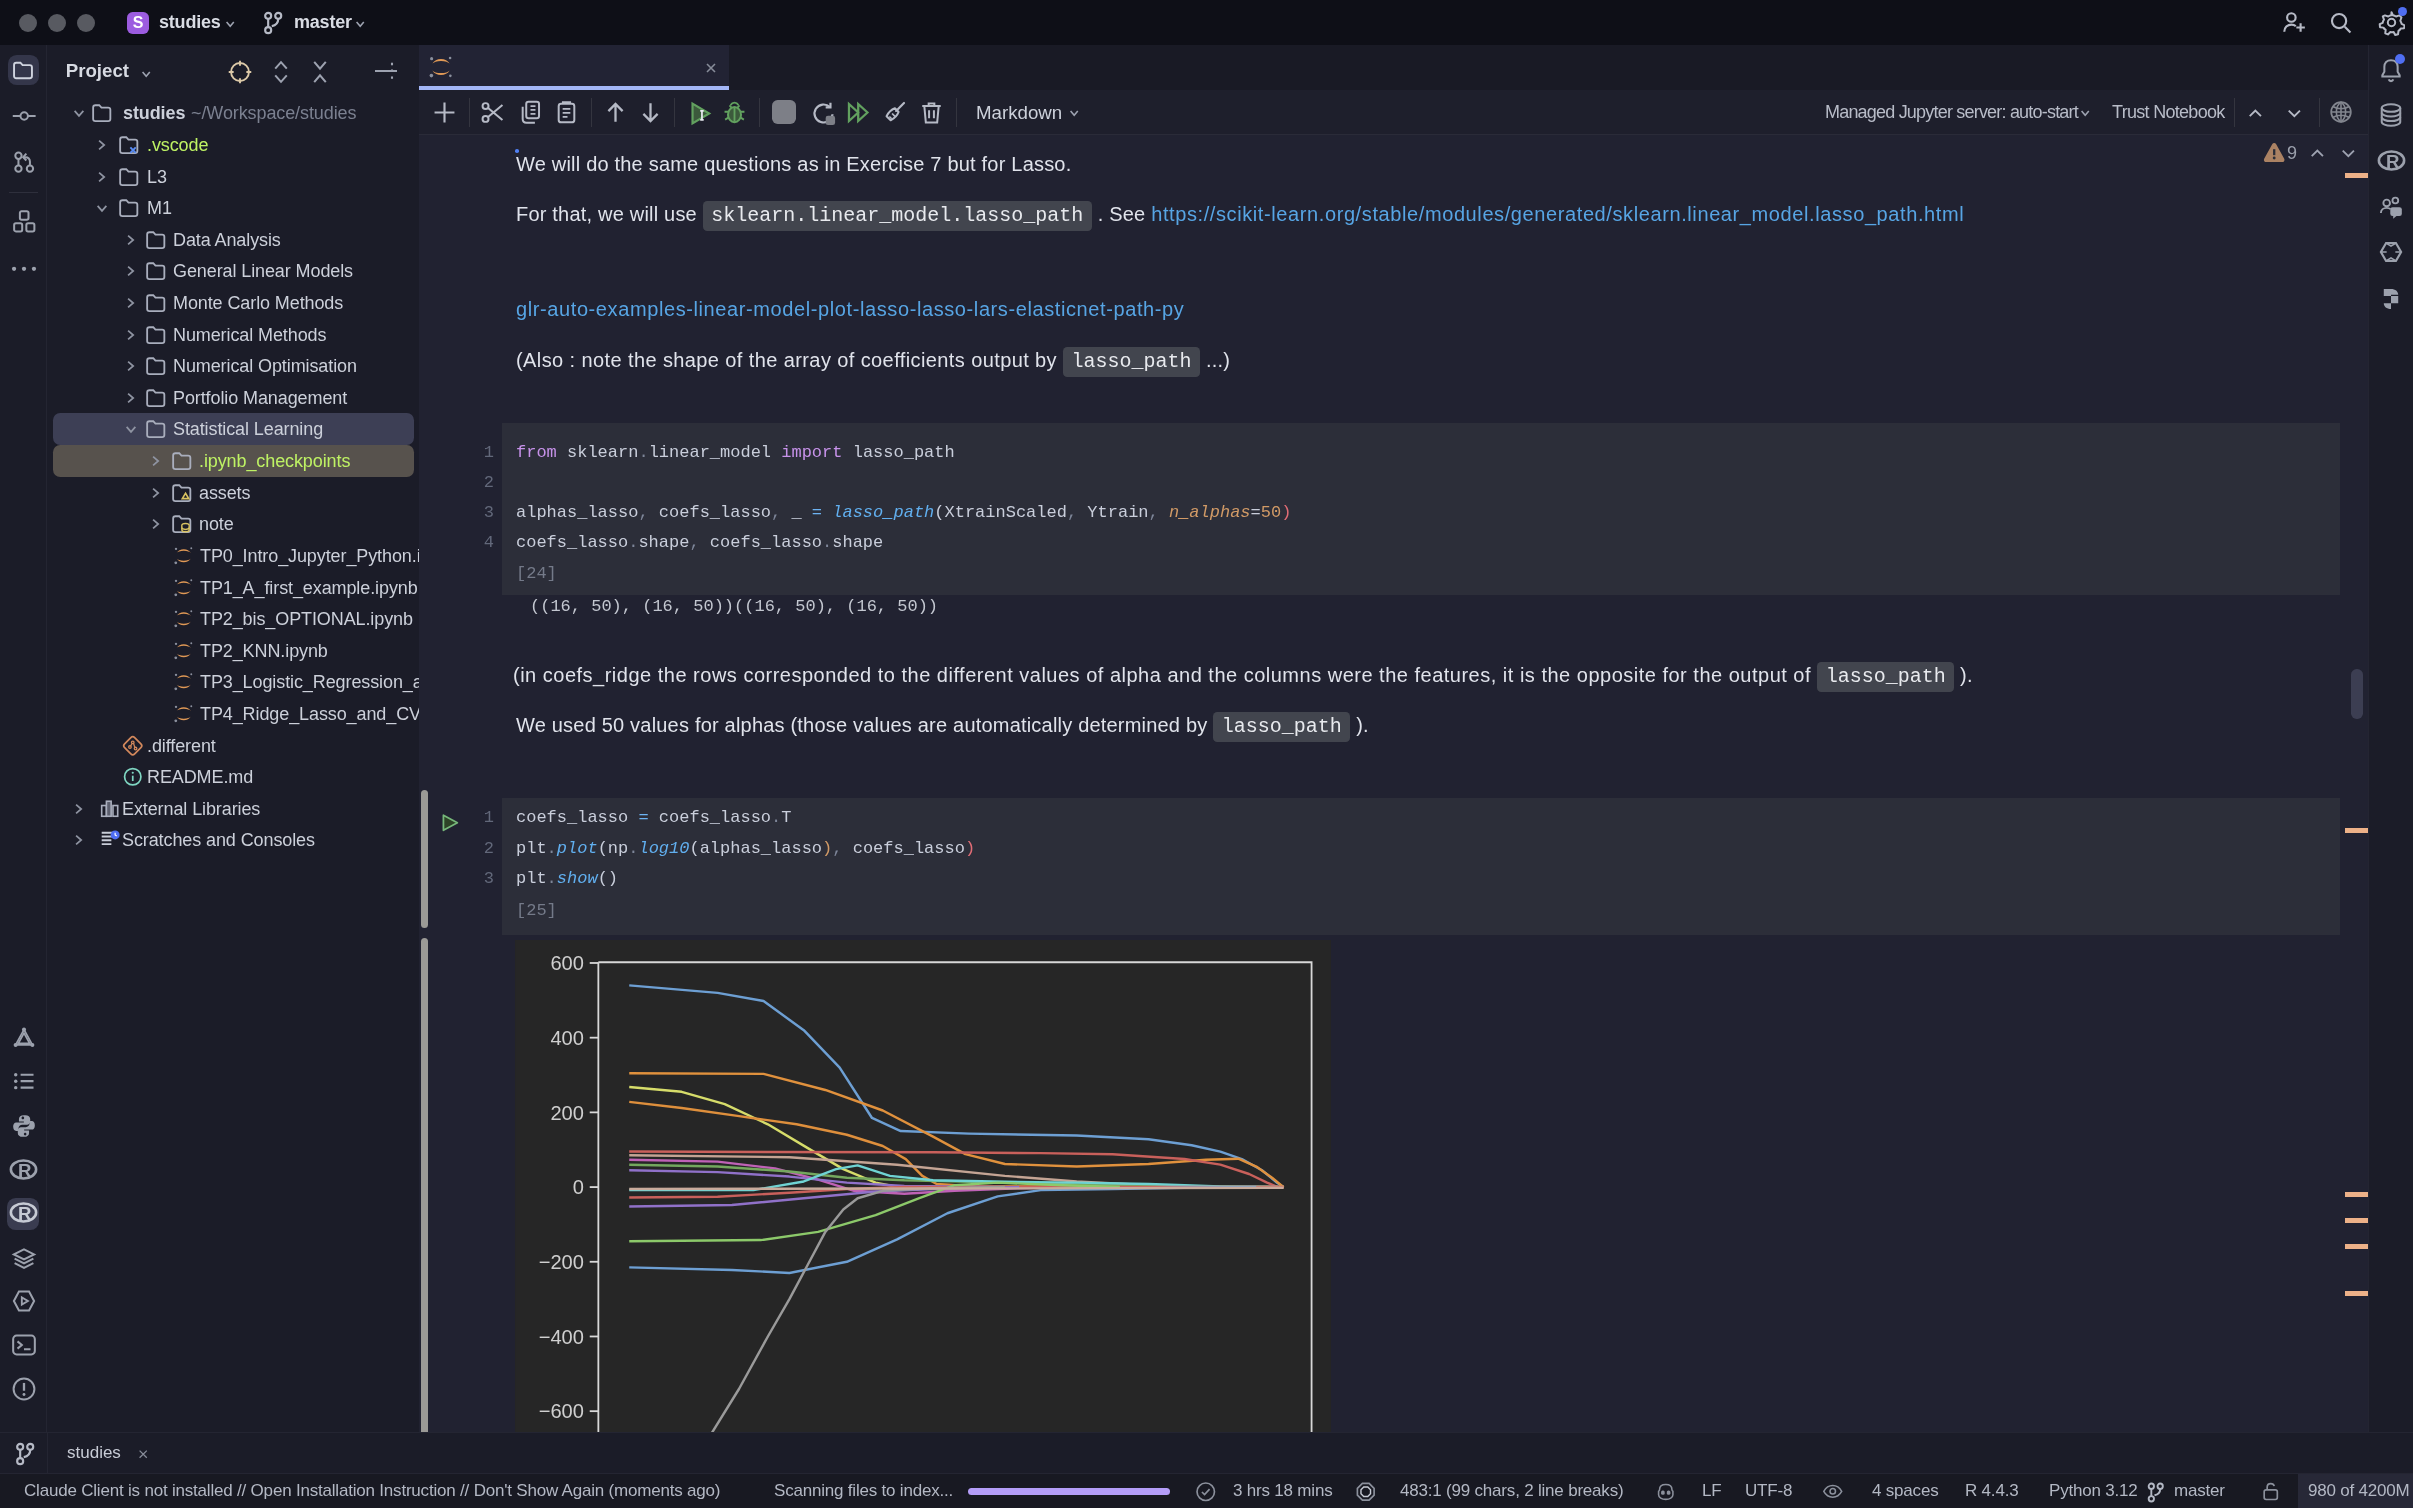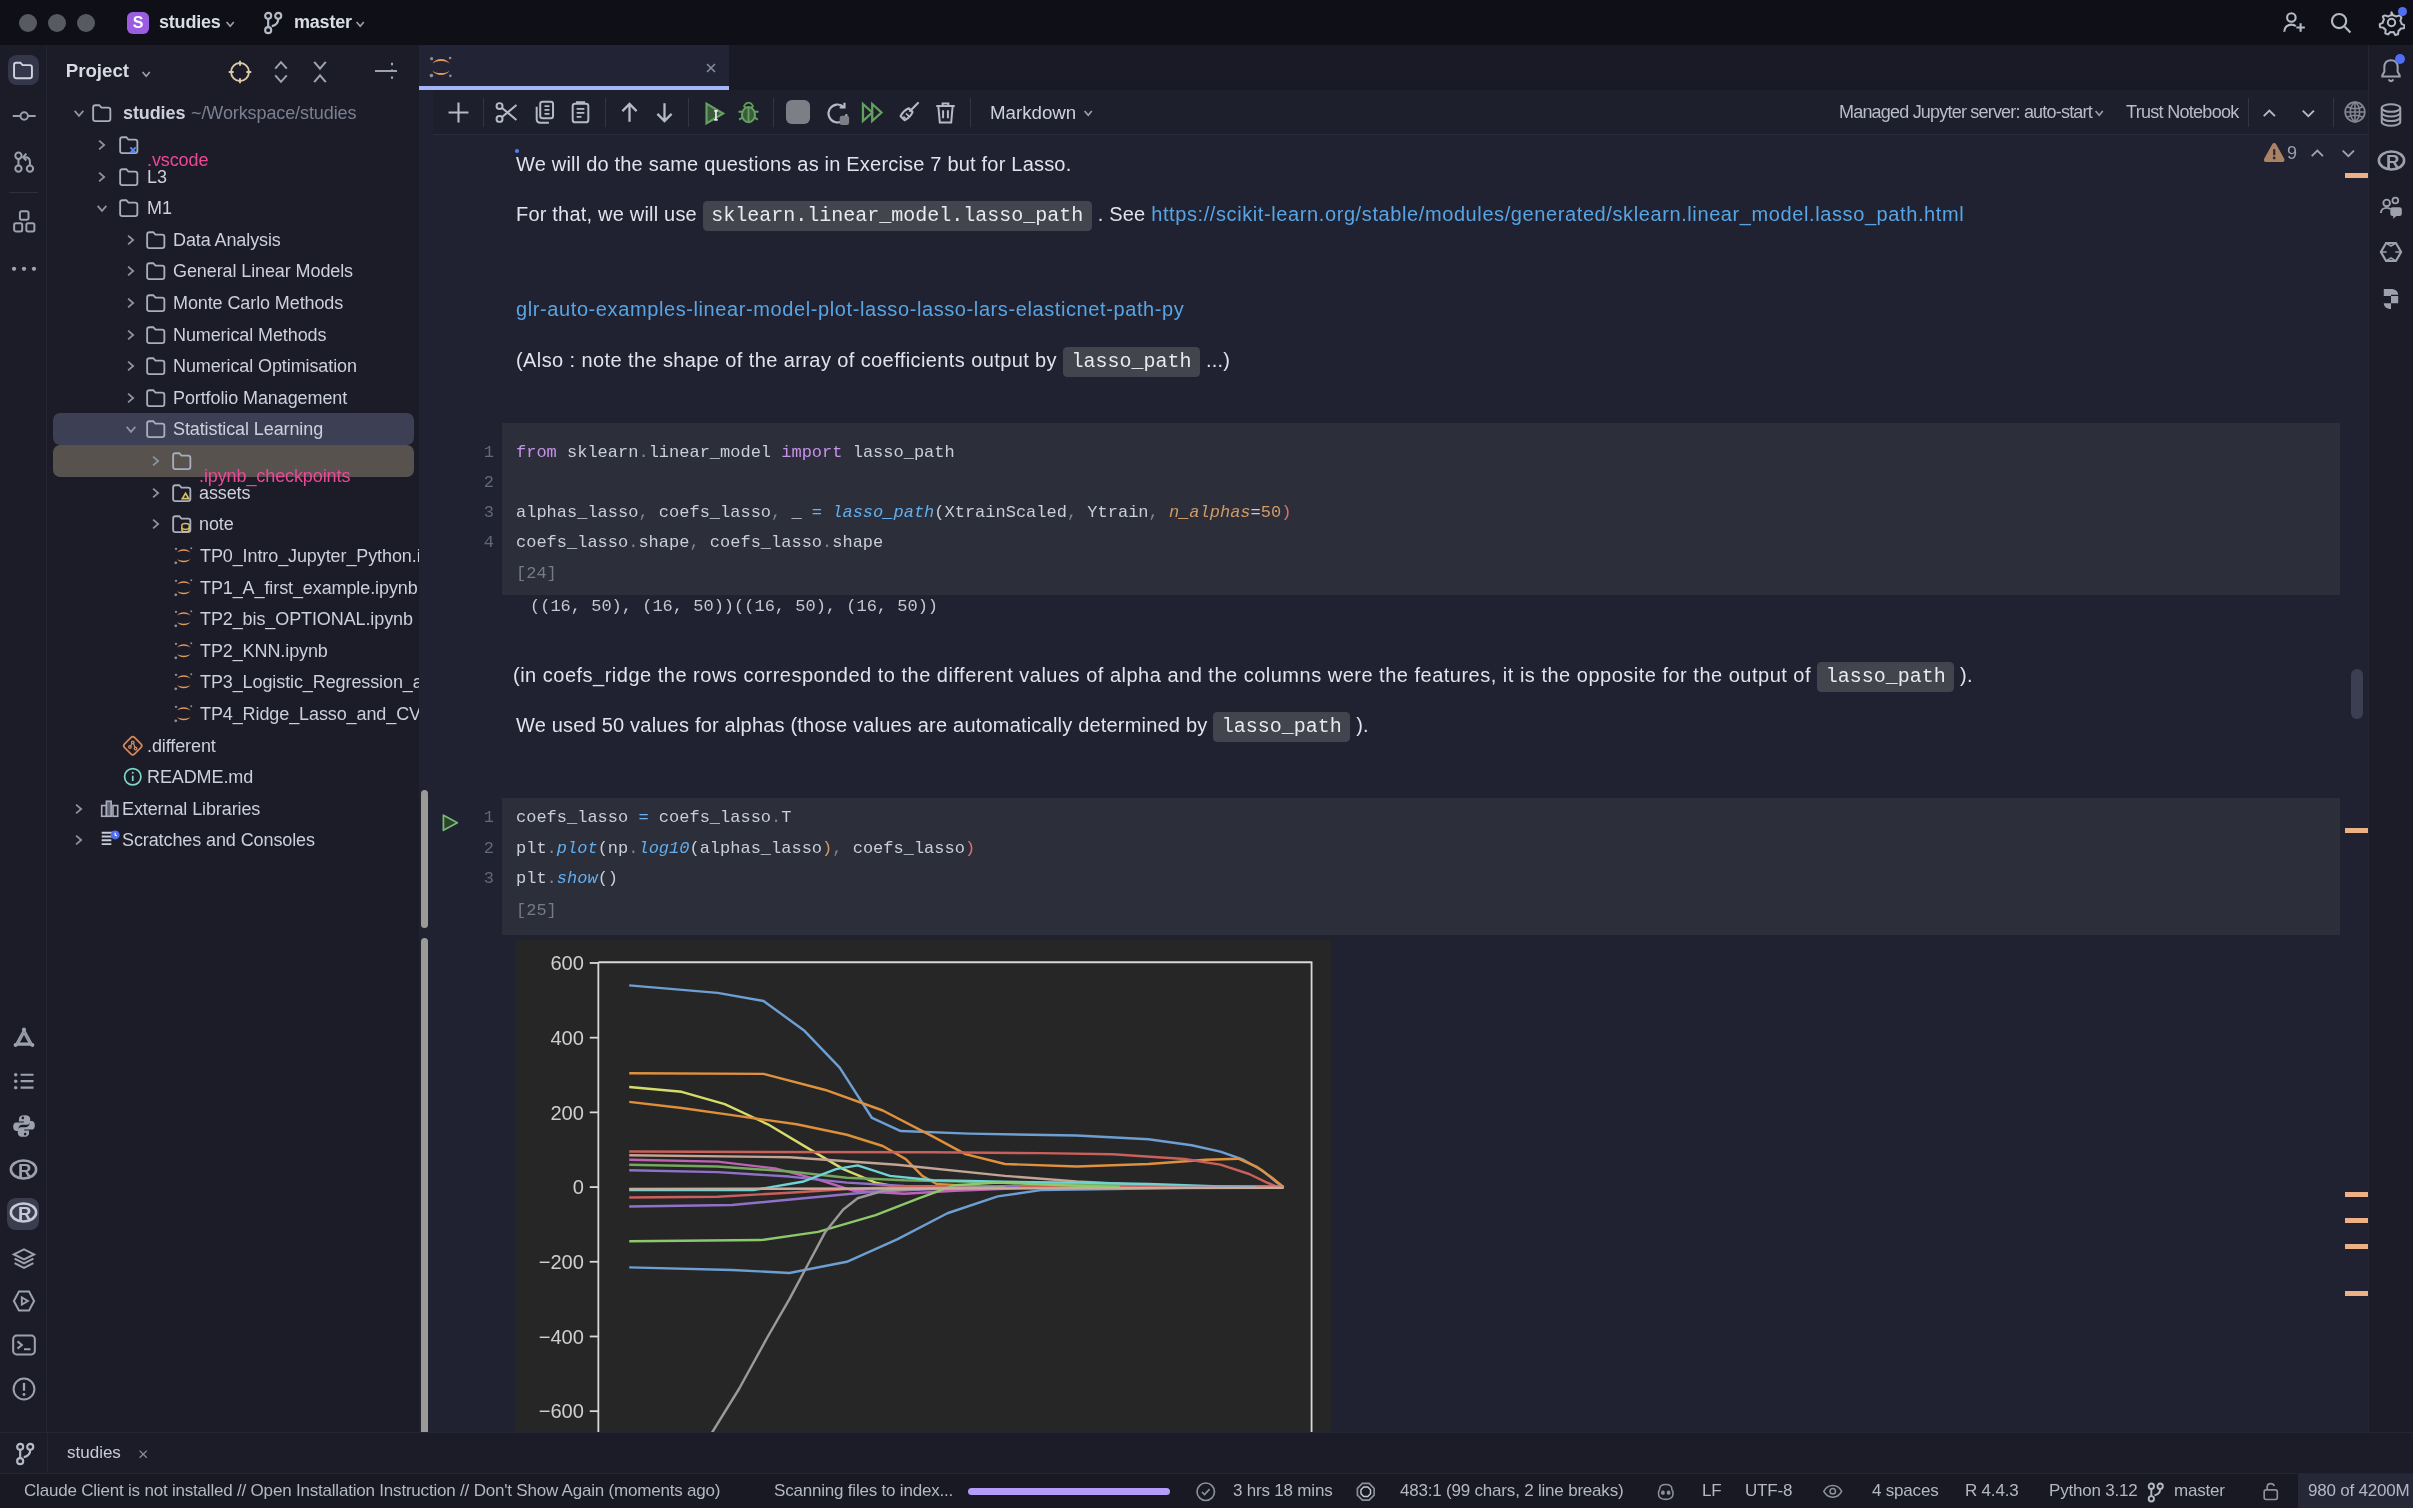--- a/index.html
+++ b/index.html
@@ -11,26 +11,26 @@
 #editor   { position:absolute; left:419px; top:45px; width:1949px; height:1387px; background:#212231; }
 #rightrail{ position:absolute; left:2368px; top:45px; width:45px; height:1387px; background:#1b1c28; border-left:1.4px solid #242532; }
 #bottombar{ position:absolute; left:0; top:1432px; width:2413px; height:41px; background:#1b1c28; border-top:1.4px solid #242532; }
 #statusbar{ position:absolute; left:0; top:1473px; width:2413px; height:35px; background:#181922; border-top:1.4px solid #242532; }
 .tl { position:absolute; top:13.6px; width:18px; height:18px; border-radius:50%; background:#585a61; }
 .tbtext { position:absolute; top:0; height:45px; line-height:45px; color:#d9dce4; font-size:18px; font-weight:600; letter-spacing:-0.2px; }
 .trow { position:absolute; left:0; width:373px; height:32px; }
 .tsel1 { position:absolute; left:5.7px; right:5.7px; top:0; height:32px; background:#3d3f55; border-radius:7.2px; }
 .tsel2 { position:absolute; left:5.7px; right:5.7px; top:0; height:32px; background:#57524d; border-radius:7.2px; }
 .tlabel { position:absolute; top:0; height:32px; line-height:32px; font-size:18px; letter-spacing:-0.1px; color:#ccd0da; white-space:nowrap; }
-.tdim { color:#ec4899;margin-top:15px; }
+.tdim { color:#bef264; }
 .tpath { color:#7b8090; }
 .chev { position:absolute; top:8px; width:16px; height:16px; }
 .ticon { position:absolute; top:5px; width:21.5px; height:21.5px; }
 #tabbar { position:absolute; left:0; top:0; width:1949px; height:45px; background:#191a25; }
-#toolbar { position:absolute; left:14px; top:45px; width:1949px; height:45px; background:#1e1f2c; border-bottom:1.4px solid #2a2b38; }
+#toolbar { position:absolute; left:0; top:45px; width:1949px; height:45px; background:#1e1f2c; border-bottom:1.4px solid #2a2b38; }
 .tbsep { position:absolute; top:8px; width:1.4px; height:29px; background:#34353f; }
 .tbi { position:absolute; top:8.6px; }
 #nb { position:absolute; left:0; top:91px; width:1949px; height:1297px; background:#212231; overflow:hidden; }
 .md { position:absolute; height:29px; line-height:29px; font-size:20px; color:#e0e3eb; letter-spacing:0.2px; white-space:nowrap; }
 .lk { color:#57a5e4; letter-spacing:0.6px; }
 .chip { display:inline-block; background:#42454e; color:#e8eaee; font-family:"Liberation Mono",monospace; font-size:20px; letter-spacing:0; border-radius:4.3px; padding:0px 8.6px 1.4px 8.6px; }
 .cellbg { position:absolute; left:83px; width:1838px; background:#2c2e39; }
 .cl { position:absolute; height:26px; line-height:26px; font-family:"Liberation Mono",monospace; font-size:17px; color:#c9cedb; white-space:pre; }
 .ln { position:absolute; width:43px; height:26px; line-height:26px; font-family:"Liberation Mono",monospace; font-size:17px; color:#62687a; text-align:right; }
 .kw { color:#c792ea; } .fn { color:#61afef; font-style:italic; } .orn { color:#d19a66; } .orni { color:#d19a66; font-style:italic; } .pnk { color:#e06c75; } .gry { color:#7e8699; } .bl { color:#6db3f2; }

